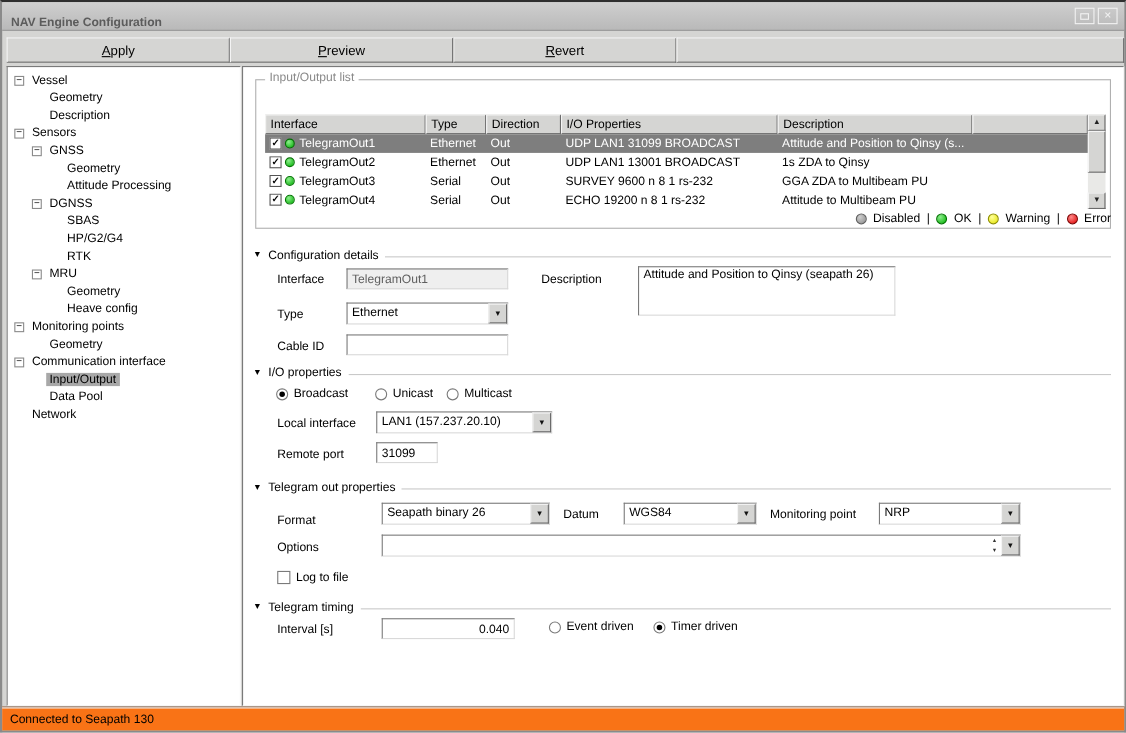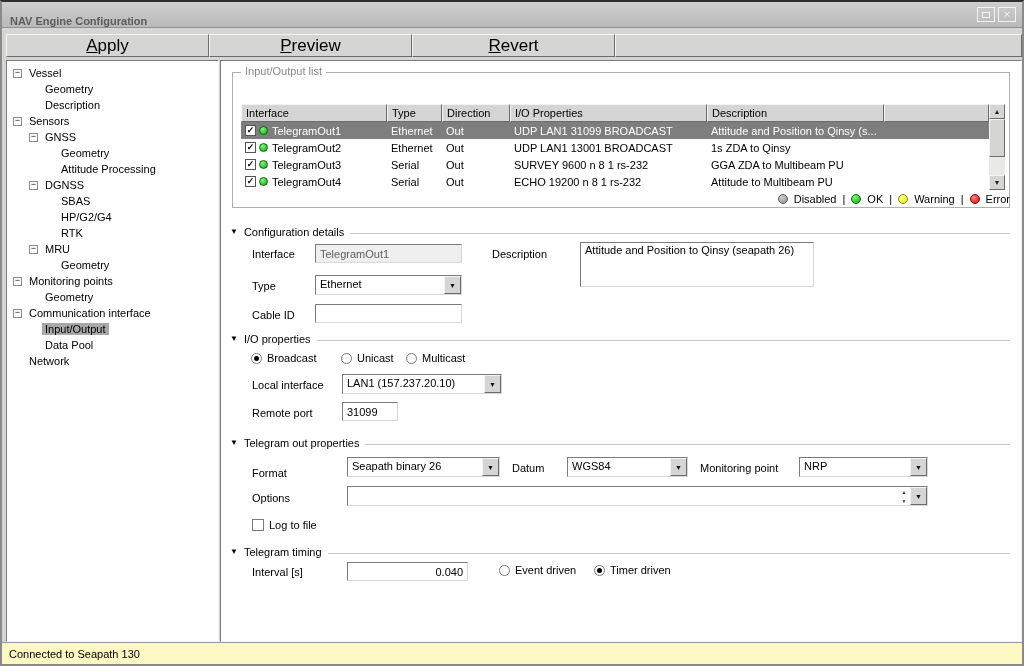--- a/index.html
+++ b/index.html
@@ -31,21 +31,21 @@
   .tb-btn .boxglyph { display:block; width:8px; height:6px; border:1px solid #f2f2f2; }
   
   .raised {
     background:#d5d5d3;
     border-top:1px solid #f4f4f4; border-left:1px solid #f4f4f4;
     border-bottom:1px solid #6b6b6b; border-right:1px solid #6b6b6b;
   }
   .toolbtn {
     position:absolute; top:32px; height:23px;
     display:flex; align-items:center; justify-content:center;
-    font-family:"Liberation Sans",sans-serif; font-size:17px; cursor:default;
+    font-family:"Liberation Sans",sans-serif; font-size:12px; cursor:default;
   }
   .toolbtn .u { text-decoration:underline; }
   
   .sunken {
     border-top:1px solid #7a7a7a; border-left:1px solid #7a7a7a;
     border-bottom:1px solid #f5f5f5; border-right:1px solid #f5f5f5;
     background:#fff;
   }
   
   .treepanel { position:absolute; left:4px; top:58px; width:213px; height:582px; overflow:hidden; }
@@ -152,21 +152,21 @@
     width:11px; height:11px; border-radius:50%; background:#fff; border:1px solid #7a7a7a;
     display:flex; align-items:center; justify-content:center; flex:0 0 11px;
   }
   .radio.checked .rcirc::after { content:""; width:5px; height:5px; border-radius:50%; background:#000; }
   .cbox {
     width:12px; height:12px; background:#fff; border:1px solid #7a7a7a; flex:0 0 12px;
   }
   
   .statusbar {
     position:absolute; left:0; top:640px; width:1020px; height:22px;
-    background:#fef9c3; border-top:1px solid #9a9a9a; box-shadow:inset 0 1px 0 #f2f2f2;
+    background:#f97316; border-top:1px solid #9a9a9a; box-shadow:inset 0 1px 0 #f2f2f2;
     display:flex; align-items:center; padding-left:7px;
   }
 </style>
 </head>
 <body>
 
 <div class="window">
 
   <div class="titlebar">
     <span class="title">NAV Engine Configuration</span>
@@ -247,20 +247,24 @@
         </div>
       <div class="trow lvl1">
           <span class="exp">
             <i>−</i>
           </span>
           <span class="tlbl">MRU</span>
         </div>
       <div class="trow lvl2">
           <span class="sp"></span>
           <span class="tlbl">Geometry</span>
+        </div>
+      <div class="trow lvl2">
+          <span class="sp"></span>
+          <span class="tlbl">Heave config</span>
         </div>
       <div class="trow lvl0">
           <span class="exp">
             <i>−</i>
           </span>
           <span class="tlbl">Monitoring points</span>
         </div>
       <div class="trow lvl1">
           <span class="sp"></span>
           <span class="tlbl">Geometry</span>

